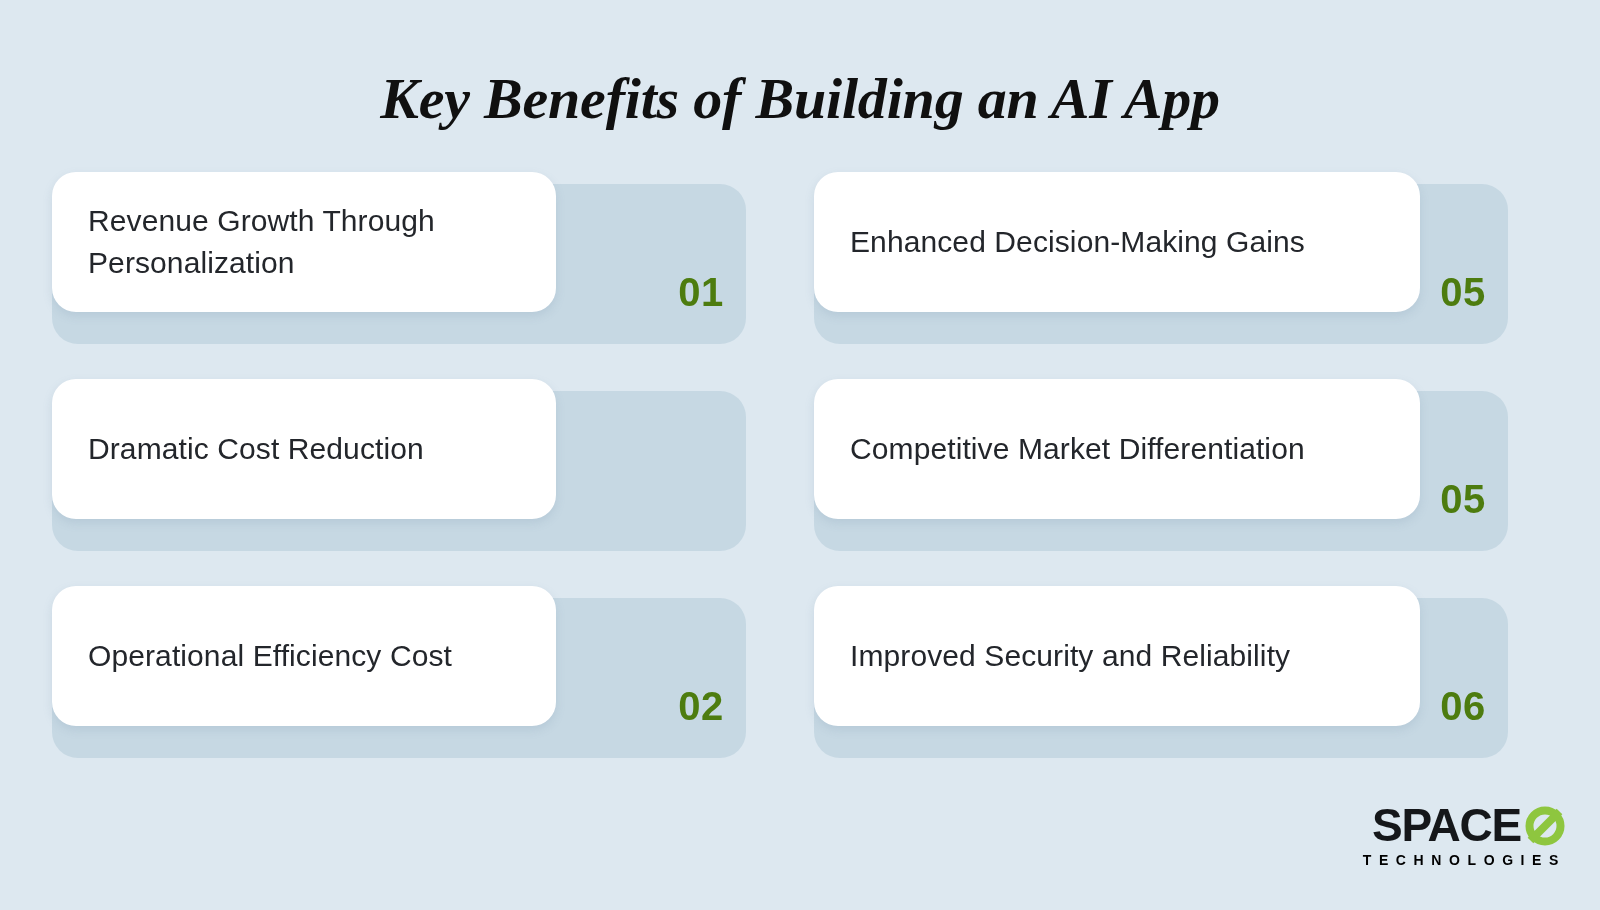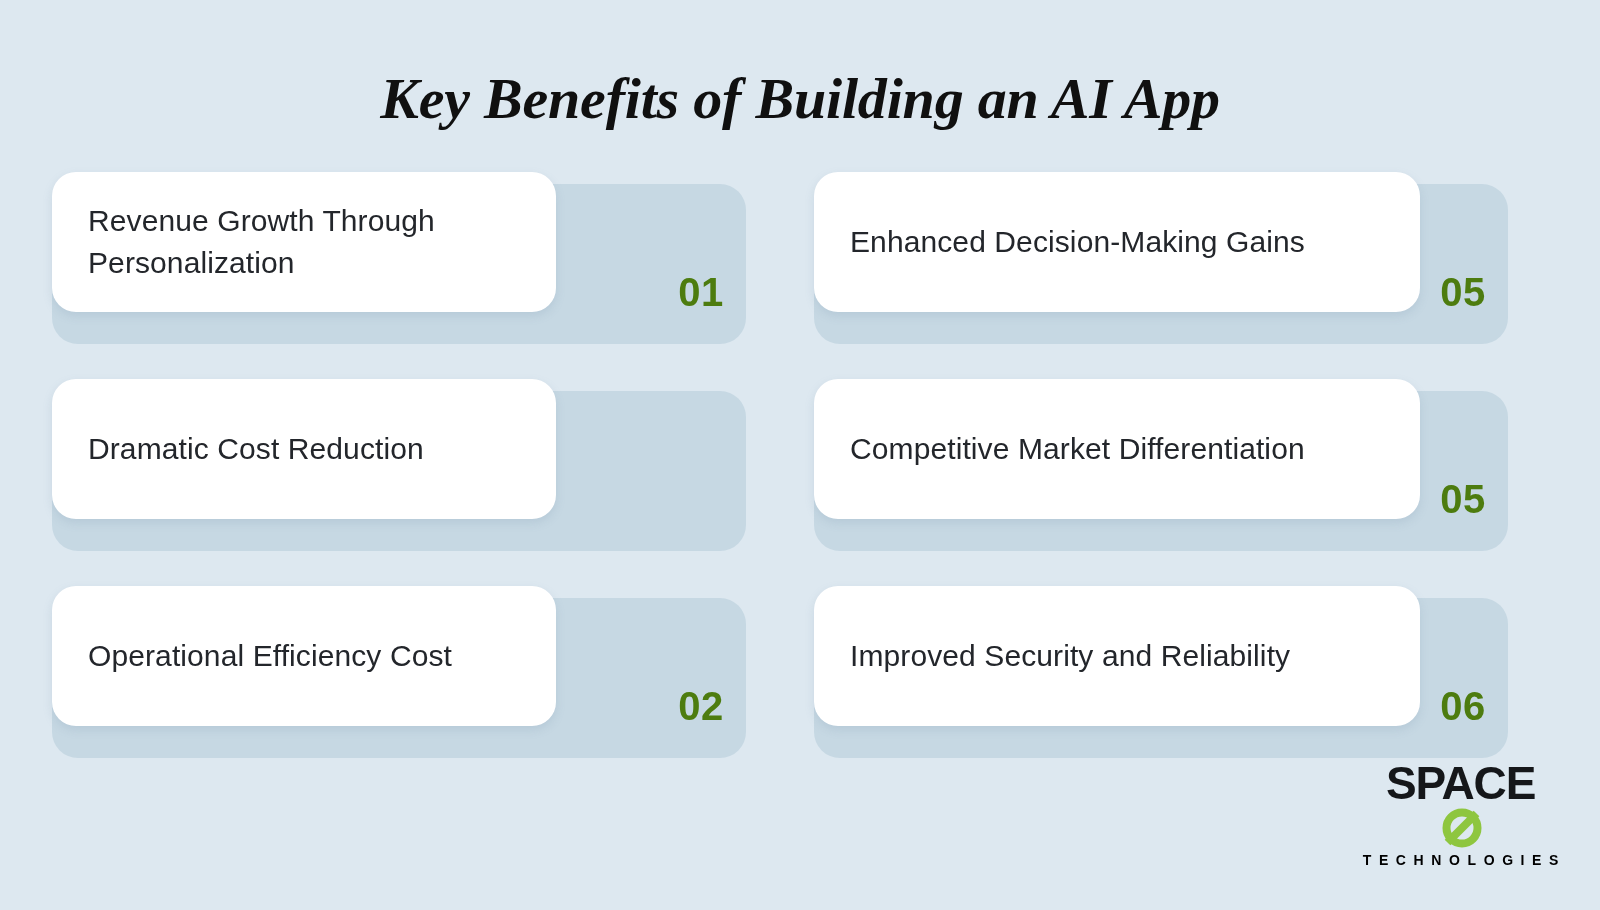--- a/index.html
+++ b/index.html
@@ -128,21 +128,20 @@
     right: 34px;
     bottom: 42px;
     text-align: right;
   }
 
   .logo-word {
     display: flex;
     align-items: center;
     justify-content: flex-end;
     height: 46px;
-    flex-direction: column;
   }
 
   .logo-space {
     font-family: "Liberation Sans", sans-serif;
     font-weight: bold;
     font-size: 46px;
     line-height: 46px;
     letter-spacing: -1.2px;
     color: #15171a;
   }

